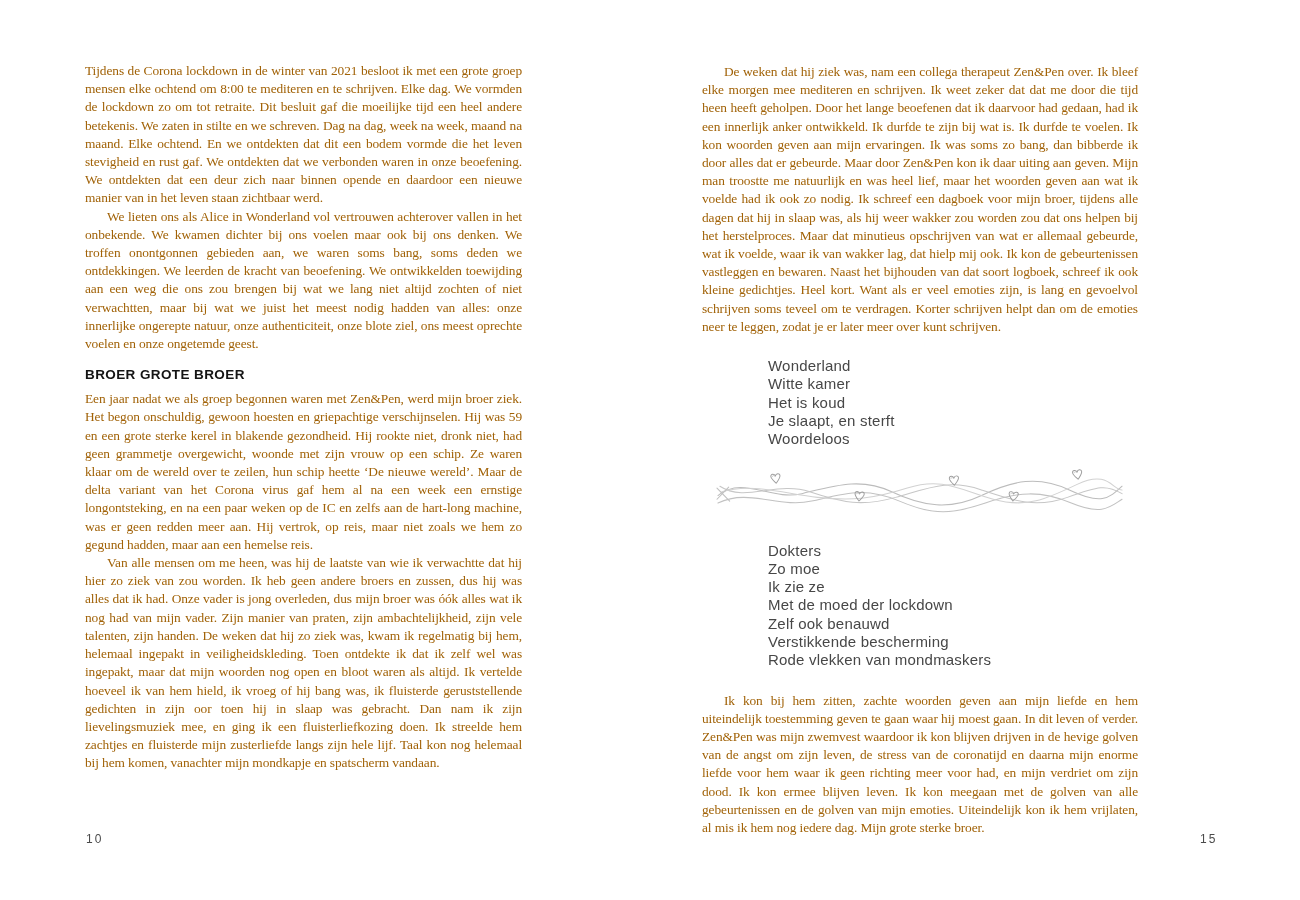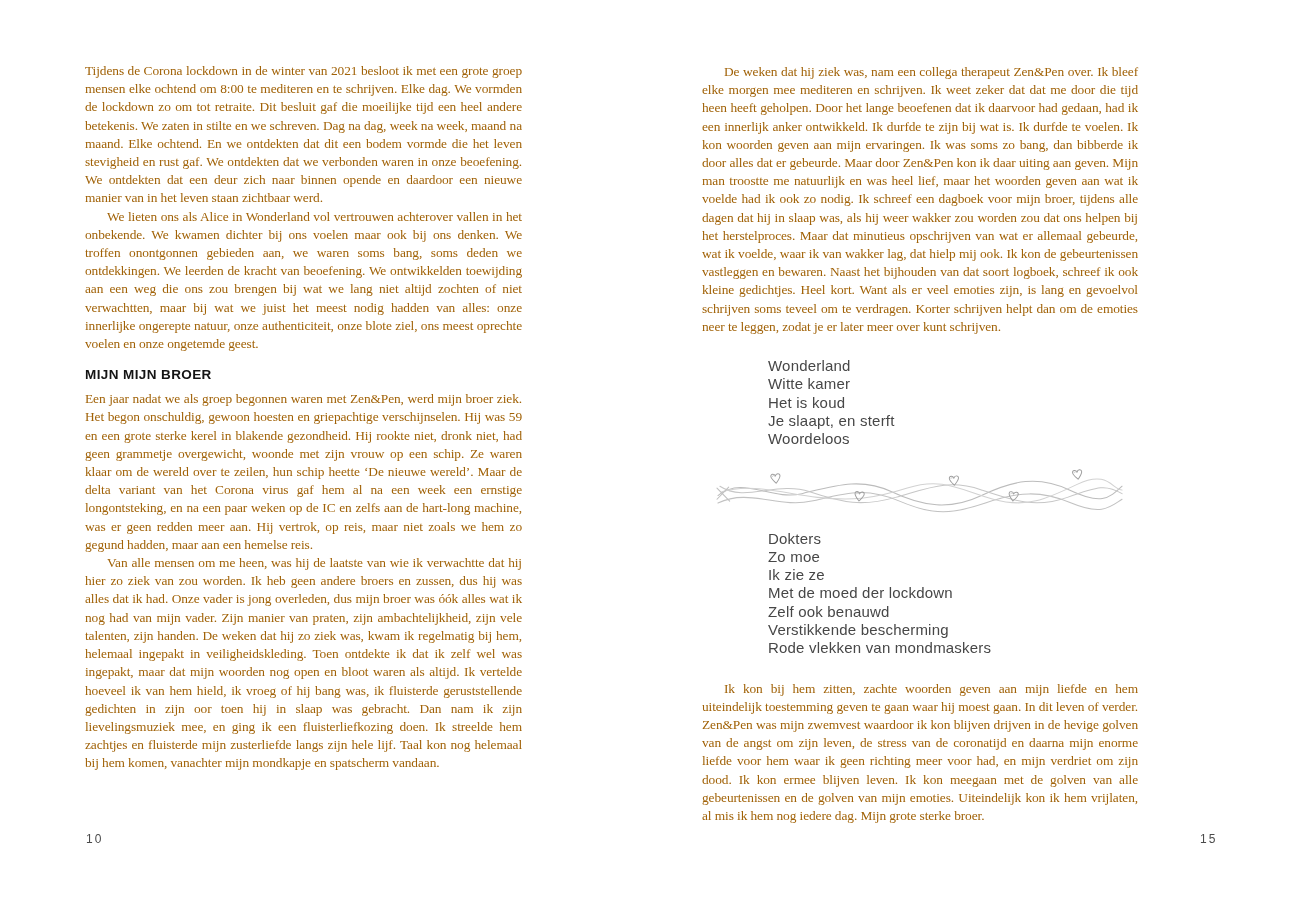--- a/index.html
+++ b/index.html
@@ -35,21 +35,21 @@
     font: 700 13.5px/16px "Liberation Sans", sans-serif;
     letter-spacing: 0.4px;
     color: #141414;
   }
   .poem {
     margin: 21px 0 0 66px;
     font: 400 15px/18.3px "Liberation Sans", sans-serif;
     letter-spacing: 0.2px;
     color: #474747;
   }
-  .poem.second { margin-top: 14px; }
+  .poem.second { margin-top: 26px; }
   .poem-line { white-space: pre; }
   p.closing { margin-top: 22px; }
 
   .divider-svg {
     display: block;
     margin: 13px 0 0 14px;
     width: 408px;
     height: 54px;
   }
 
@@ -64,21 +64,21 @@
   .pagenum-right { left: 1200px; }
 </style>
 </head>
 <body>
 
 <div class="spread">
 
   <div class="column col-left">
     <p class="body">Tijdens de Corona lockdown in de winter van 2021 besloot ik met een grote groep mensen elke ochtend om 8:00 te mediteren en te schrijven. Elke dag. We vormden de lockdown zo om tot retraite. Dit besluit gaf die moeilijke tijd een heel andere betekenis. We zaten in stilte en we schreven. Dag na dag, week na week, maand na maand. Elke ochtend. En we ontdekten dat dit een bodem vormde die het leven stevigheid en rust gaf. We ontdekten dat we verbonden waren in onze beoefening. We ontdekten dat een deur zich naar binnen opende en daardoor een nieuwe manier van in het leven staan zichtbaar werd.</p>
     <p class="body indent">We lieten ons als Alice in Wonderland vol vertrouwen achterover vallen in het onbekende. We kwamen dichter bij ons voelen maar ook bij ons denken. We troffen onontgonnen gebieden aan, we waren soms bang, soms deden we ontdekkingen. We leerden de kracht van beoefening. We ontwikkelden toewijding aan een weg die ons zou brengen bij wat we lang niet altijd zochten of niet verwachtten, maar bij wat we juist het meest nodig hadden van alles: onze innerlijke ongerepte natuur, onze authenticiteit, onze blote ziel, ons meest oprechte voelen en onze ongetemde geest.</p>
-    <h2 class="section-heading">MIJN MIJN BROER</h2>
+    <h2 class="section-heading">BROER GROTE BROER</h2>
     <p class="body">Een jaar nadat we als groep begonnen waren met Zen&amp;Pen, werd mijn broer ziek. Het begon onschuldig, gewoon hoesten en griepachtige verschijnselen. Hij was 59 en een grote sterke kerel in blakende gezondheid. Hij rookte niet, dronk niet, had geen grammetje overgewicht, woonde met zijn vrouw op een schip. Ze waren klaar om de wereld over te zeilen, hun schip heette ‘De nieuwe wereld’. Maar de delta variant van het Corona virus gaf hem al na een week een ernstige longontsteking, en na een paar weken op de IC en zelfs aan de hart-long machine, was er geen redden meer aan. Hij vertrok, op reis, maar niet zoals we hem zo gegund hadden, maar aan een hemelse reis.</p>
     <p class="body indent">Van alle mensen om me heen, was hij de laatste van wie ik verwachtte dat hij hier zo ziek van zou worden. Ik heb geen andere broers en zussen, dus hij was alles dat ik had. Onze vader is jong overleden, dus mijn broer was óók alles wat ik nog had van mijn vader. Zijn manier van praten, zijn ambachtelijkheid, zijn vele talenten, zijn handen. De weken dat hij zo ziek was, kwam ik regelmatig bij hem, helemaal ingepakt in veiligheidskleding. Toen ontdekte ik dat ik zelf wel was ingepakt, maar dat mijn woorden nog open en bloot waren als altijd. Ik vertelde hoeveel ik van hem hield, ik vroeg of hij bang was, ik fluisterde geruststellende gedichten in zijn oor toen hij in slaap was gebracht. Dan nam ik zijn lievelingsmuziek mee, en ging ik een fluisterliefkozing doen. Ik streelde hem zachtjes en fluisterde mijn zusterliefde langs zijn hele lijf. Taal kon nog helemaal bij hem komen, vanachter mijn mondkapje en spatscherm vandaan.</p>
   </div>
 
   <div class="column col-right">
     <p class="body indent">De weken dat hij ziek was, nam een collega therapeut Zen&amp;Pen over. Ik bleef elke morgen mee mediteren en schrijven. Ik weet zeker dat dat me door die tijd heen heeft geholpen. Door het lange beoefenen dat ik daarvoor had gedaan, had ik een innerlijk anker ontwikkeld. Ik durfde te zijn bij wat is. Ik durfde te voelen. Ik kon woorden geven aan mijn ervaringen. Ik was soms zo bang, dan bibberde ik door alles dat er gebeurde. Maar door Zen&amp;Pen kon ik daar uiting aan geven. Mijn man troostte me natuurlijk en was heel lief, maar het woorden geven aan wat ik voelde had ik ook zo nodig. Ik schreef een dagboek voor mijn broer, tijdens alle dagen dat hij in slaap was, als hij weer wakker zou worden zou dat ons helpen bij het herstelproces. Maar dat minutieus opschrijven van wat er allemaal gebeurde, wat ik voelde, waar ik van wakker lag, dat hielp mij ook. Ik kon de gebeurtenissen vastleggen en bewaren. Naast het bijhouden van dat soort logboek, schreef ik ook kleine gedichtjes. Heel kort. Want als er veel emoties zijn, is lang en gevoelvol schrijven soms teveel om te verdragen. Korter schrijven helpt dan om de emoties neer te leggen, zodat je er later meer over kunt schrijven.</p>
 
     <div class="poem">
       <div class="poem-line">Wonderland</div>
       <div class="poem-line">Witte kamer</div>

